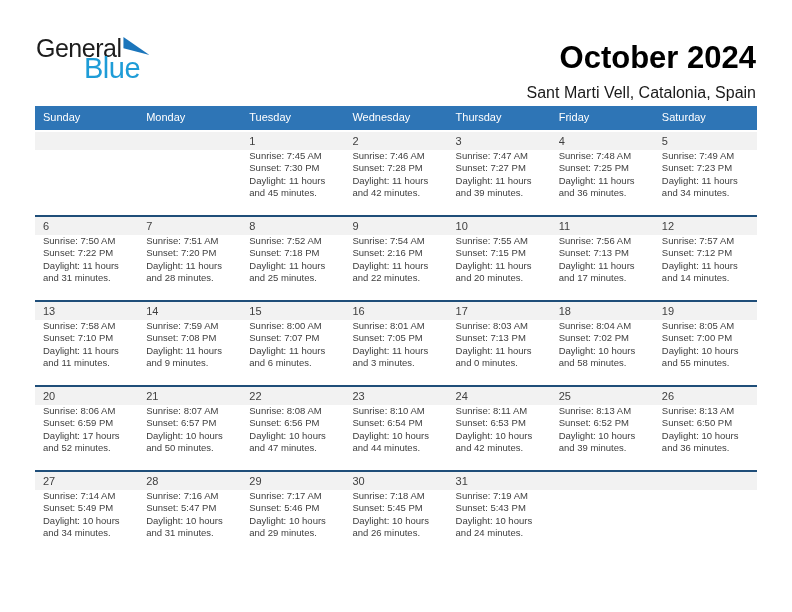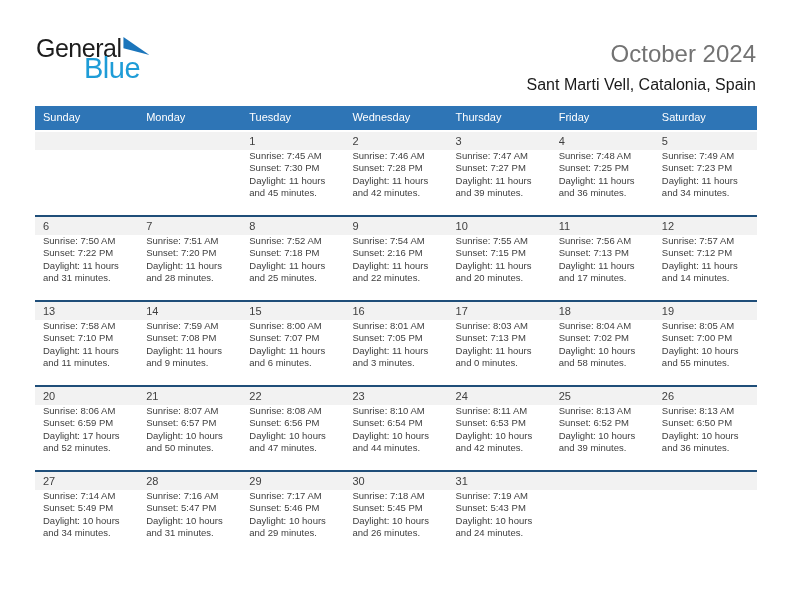--- a/index.html
+++ b/index.html
@@ -37,21 +37,21 @@
     background:var(--logo-triangle);
     clip-path:polygon(0 0,100% 100%,0 62%);
     display:inline-block;
   }
   .logo-blue{
     font-size:29px;color:var(--logo-blue);letter-spacing:-0.5px;
     margin-left:48px;margin-top:-7px;
   }
   
   .titles{text-align:right;padding-top:4px;}
-  .title{font-size:24px;color:#737373;font-weight:400;}
+  .title{font-size:31px;color:#000000;font-weight:700;}
   .subtitle{font-size:16px;color:#1a1a1a;margin-top:8px;}
   
   .calendar{margin:6px 35px 0 35px;}
   .weekday-row{
     display:grid;grid-template-columns:repeat(7,1fr);
     background:var(--header-bg);
     height:24px;
   }
   .wd-cell{
     color:#ffffff;font-size:11px;line-height:22px;padding-left:8px;

